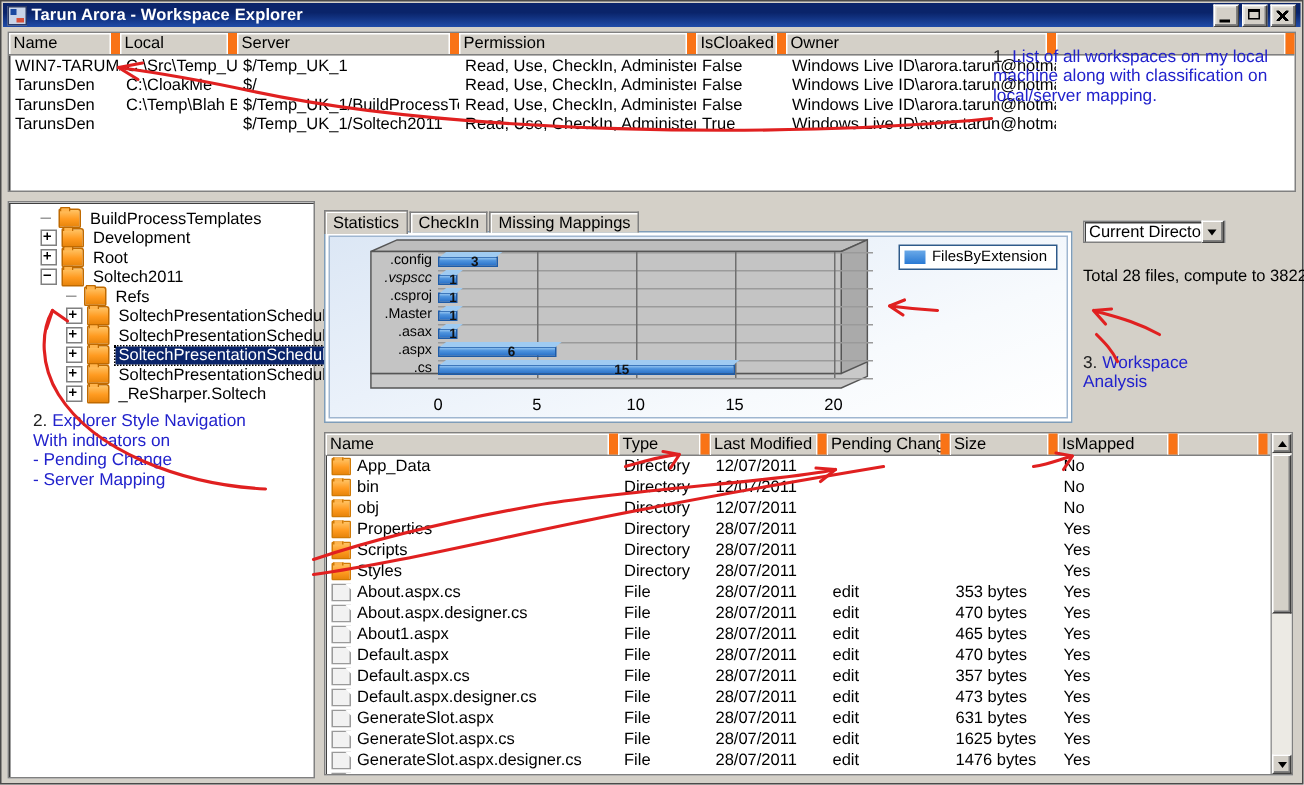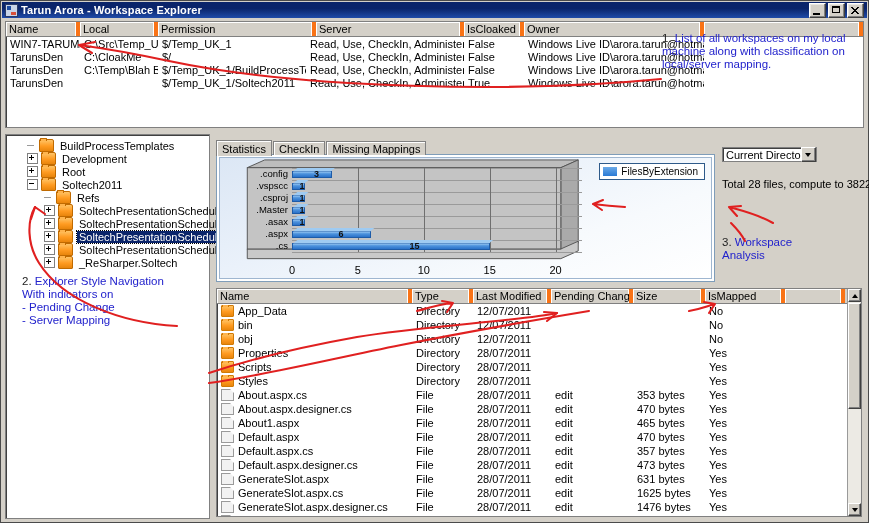--- a/index.html
+++ b/index.html
@@ -25,21 +25,21 @@
     background-image:linear-gradient(45deg,transparent 42%,#000 42%,#000 58%,transparent 58%),
                      linear-gradient(-45deg,transparent 42%,#000 42%,#000 58%,transparent 58%);}
 
   
   .panel{position:absolute;background:#fff;border:1px solid #808080;box-sizing:border-box;
          box-shadow:inset 1px 1px 0 #404040;}
 
   
   #topgrid{left:4px;top:20px;width:859px;height:107px;}
   .gridhead{display:flex;height:15px;background:#d4d0c8;border-bottom:1px solid #808080;box-sizing:border-box;}
-  .gh{padding:1px 0 0 3px;box-sizing:border-box;border-right:4px solid #f97316;
+  .gh{padding:1px 0 0 3px;box-sizing:border-box;border-right:6px solid #f97316;
       box-shadow:inset -1px 0 0 #fff, inset 1px 1px 0 #fff;font-size:11px;color:#000;overflow:hidden;white-space:nowrap;}
   .grow{display:flex;height:13px;align-items:center;}
   .gc{padding-left:3px;box-sizing:border-box;white-space:nowrap;overflow:hidden;font-size:11px;}
 
   
   #treepanel{left:4px;top:133px;width:205px;height:385px;}
   .tnode{display:flex;align-items:center;height:13px;white-space:nowrap;font-size:11px;position:relative;}
   .exp{width:9px;height:9px;border:1px solid #808080;background:#fff;margin-right:3px;position:relative;flex:none;font-size:0;}
   .exp:before{content:"";position:absolute;left:1px;top:3px;width:5px;height:1px;background:#000;}
   .exp.plus:after{content:"";position:absolute;left:3px;top:1px;width:1px;height:5px;background:#000;}
@@ -132,22 +132,22 @@
       <span class="wbtn wb-close">
           <i></i>
         </span>
     </span>
   </div>
 
   <div class="panel" id="topgrid">
     <div class="gridhead" id="ws-head">
         <div class="gh" style="width: 74px;">Name</div>
         <div class="gh" style="width: 78px;">Local</div>
+        <div class="gh" style="width: 148px;">Server</div>
         <div class="gh" style="width: 158px;">Permission</div>
-        <div class="gh" style="width: 148px;">Server</div>
         <div class="gh" style="width: 60px;">IsCloaked</div>
         <div class="gh" style="width: 180px;">Owner</div>
         <div class="gh" style="width: 159px;"></div>
       </div>
     <div id="ws-body">
         <div class="grow">
           <div class="fc gc" style="width: 74px;">WIN7-TARUMA</div>
           <div class="fc gc" style="width: 78px;">C:\Src\Temp_UK_1</div>
           <div class="fc gc" style="width: 148px;">$/Temp_UK_1</div>
           <div class="fc gc" style="width: 158px;">Read, Use, CheckIn, Administer</div>
@@ -276,21 +276,21 @@
             <div class="tick" style="left: 131.818px;">10</div>
             <div class="gridv" style="left: 197.727px;"></div>
             <div class="tick" style="left: 197.727px;">15</div>
             <div class="gridv" style="left: 263.636px;"></div>
             <div class="tick" style="left: 263.636px;">20</div>
             <div class="cat" style="top: 1px;">.config</div>
             <div class="bar" style="left: 0px; top: 2.5px; width: 39.5455px;">
               <span class="cap"></span>
             </div>
             <div class="bval" style="left: 24.5182px; top: 1px;">3</div>
-            <div class="cat" style="top: 13px;">.vspscc</div>
+            <div class="cat" style="top: 13px; font-style: italic;">.vspscc</div>
             <div class="bar" style="left: 0px; top: 14.5px; width: 13.1818px;">
               <span class="cap"></span>
             </div>
             <div class="bval" style="left: 10px; top: 13px;">1</div>
             <div class="cat" style="top: 25px;">.csproj</div>
             <div class="bar" style="left: 0px; top: 26.5px; width: 13.1818px;">
               <span class="cap"></span>
             </div>
             <div class="bval" style="left: 10px; top: 25px;">1</div>
             <div class="cat" style="top: 37px;">.Master</div>

